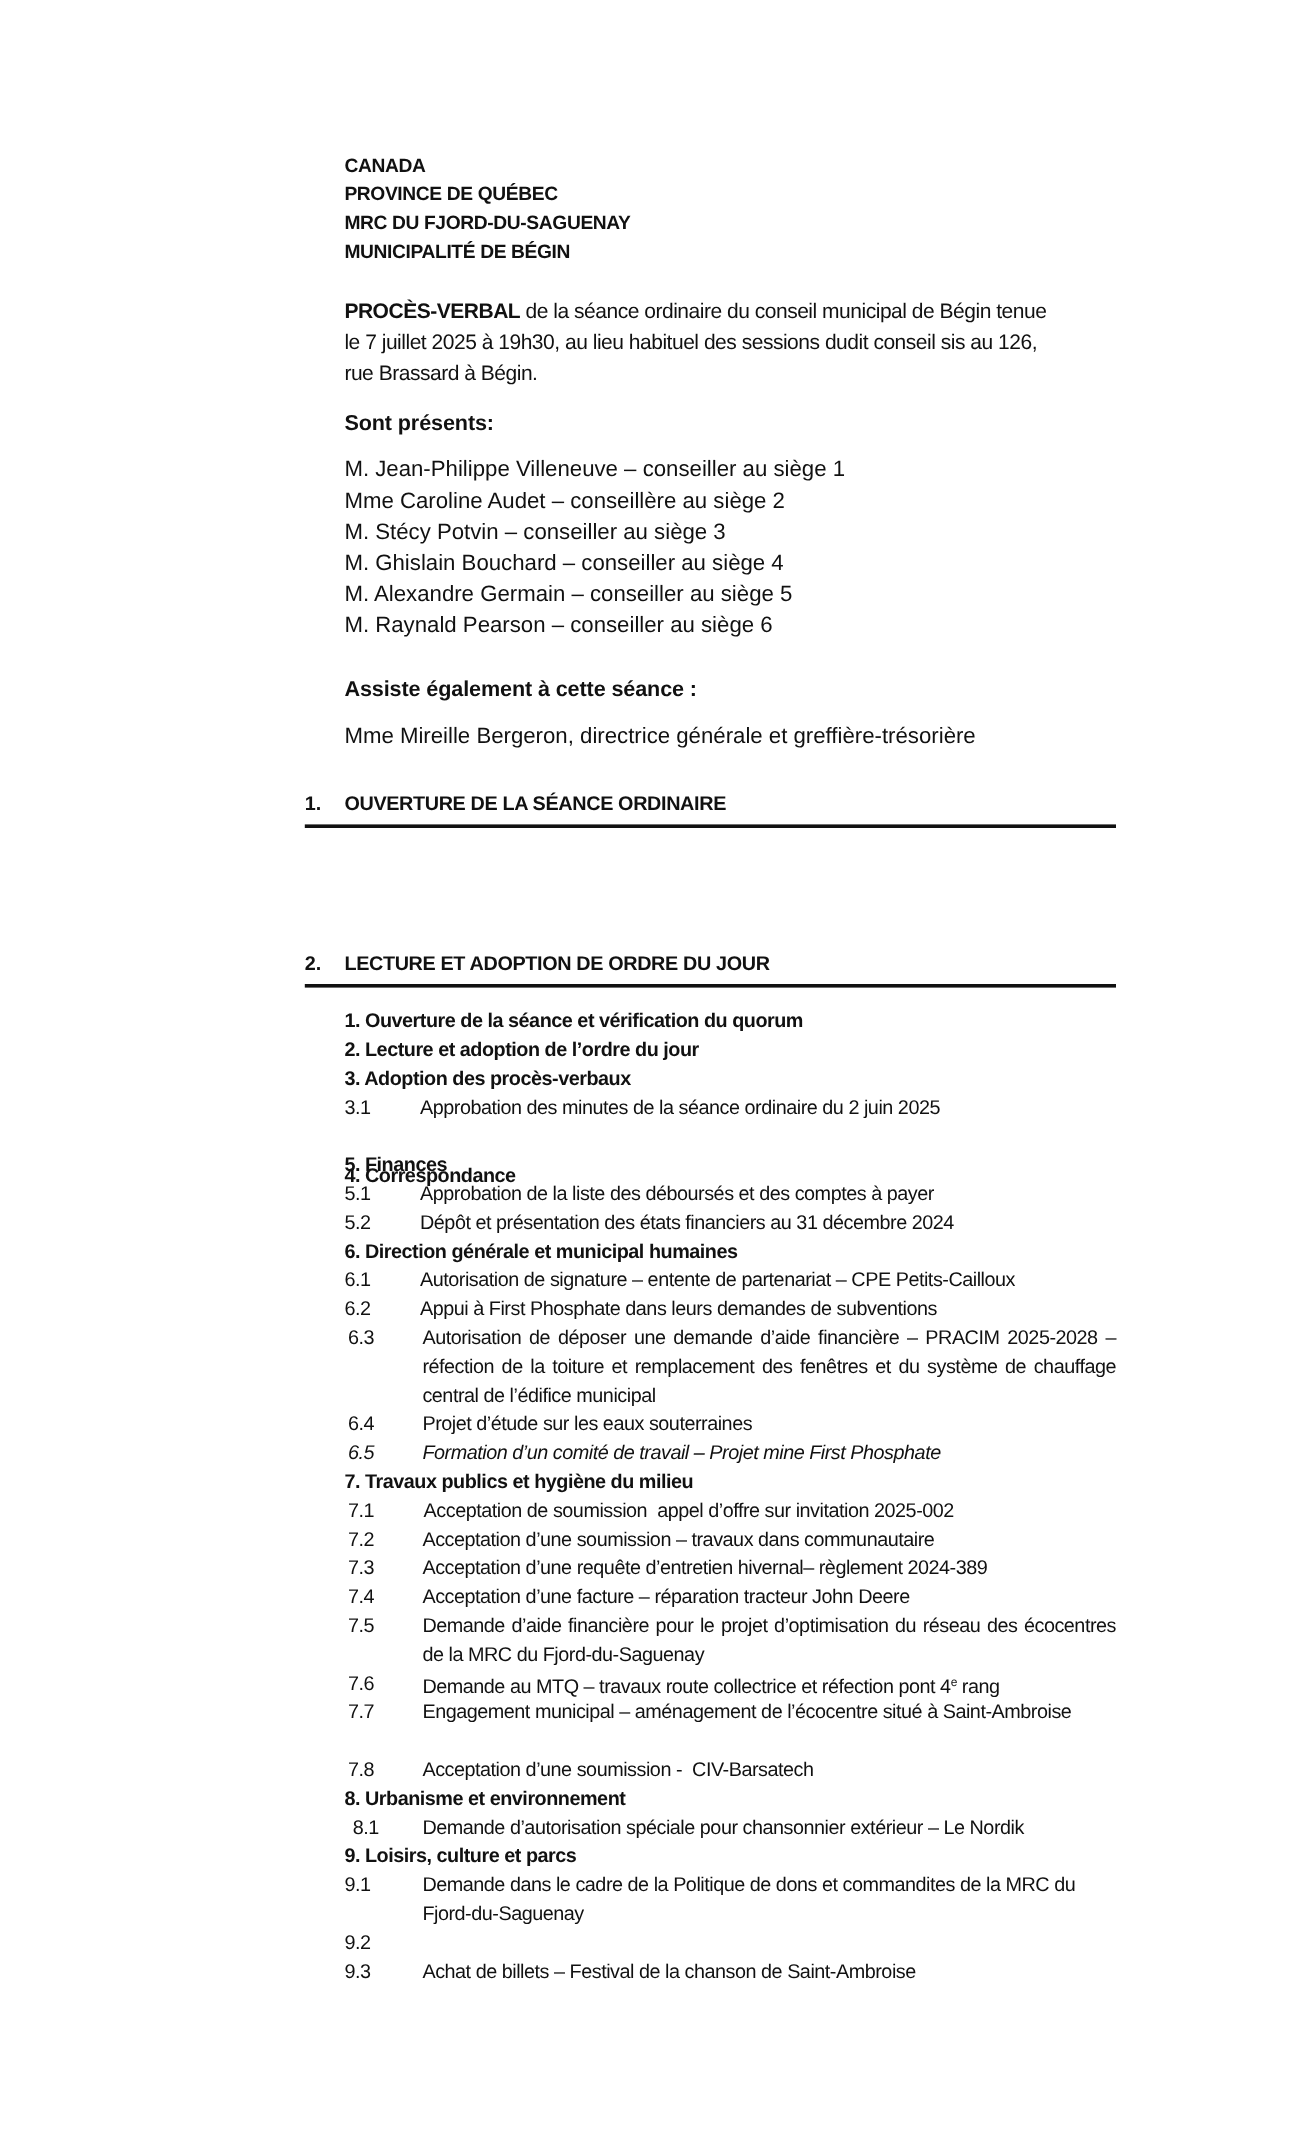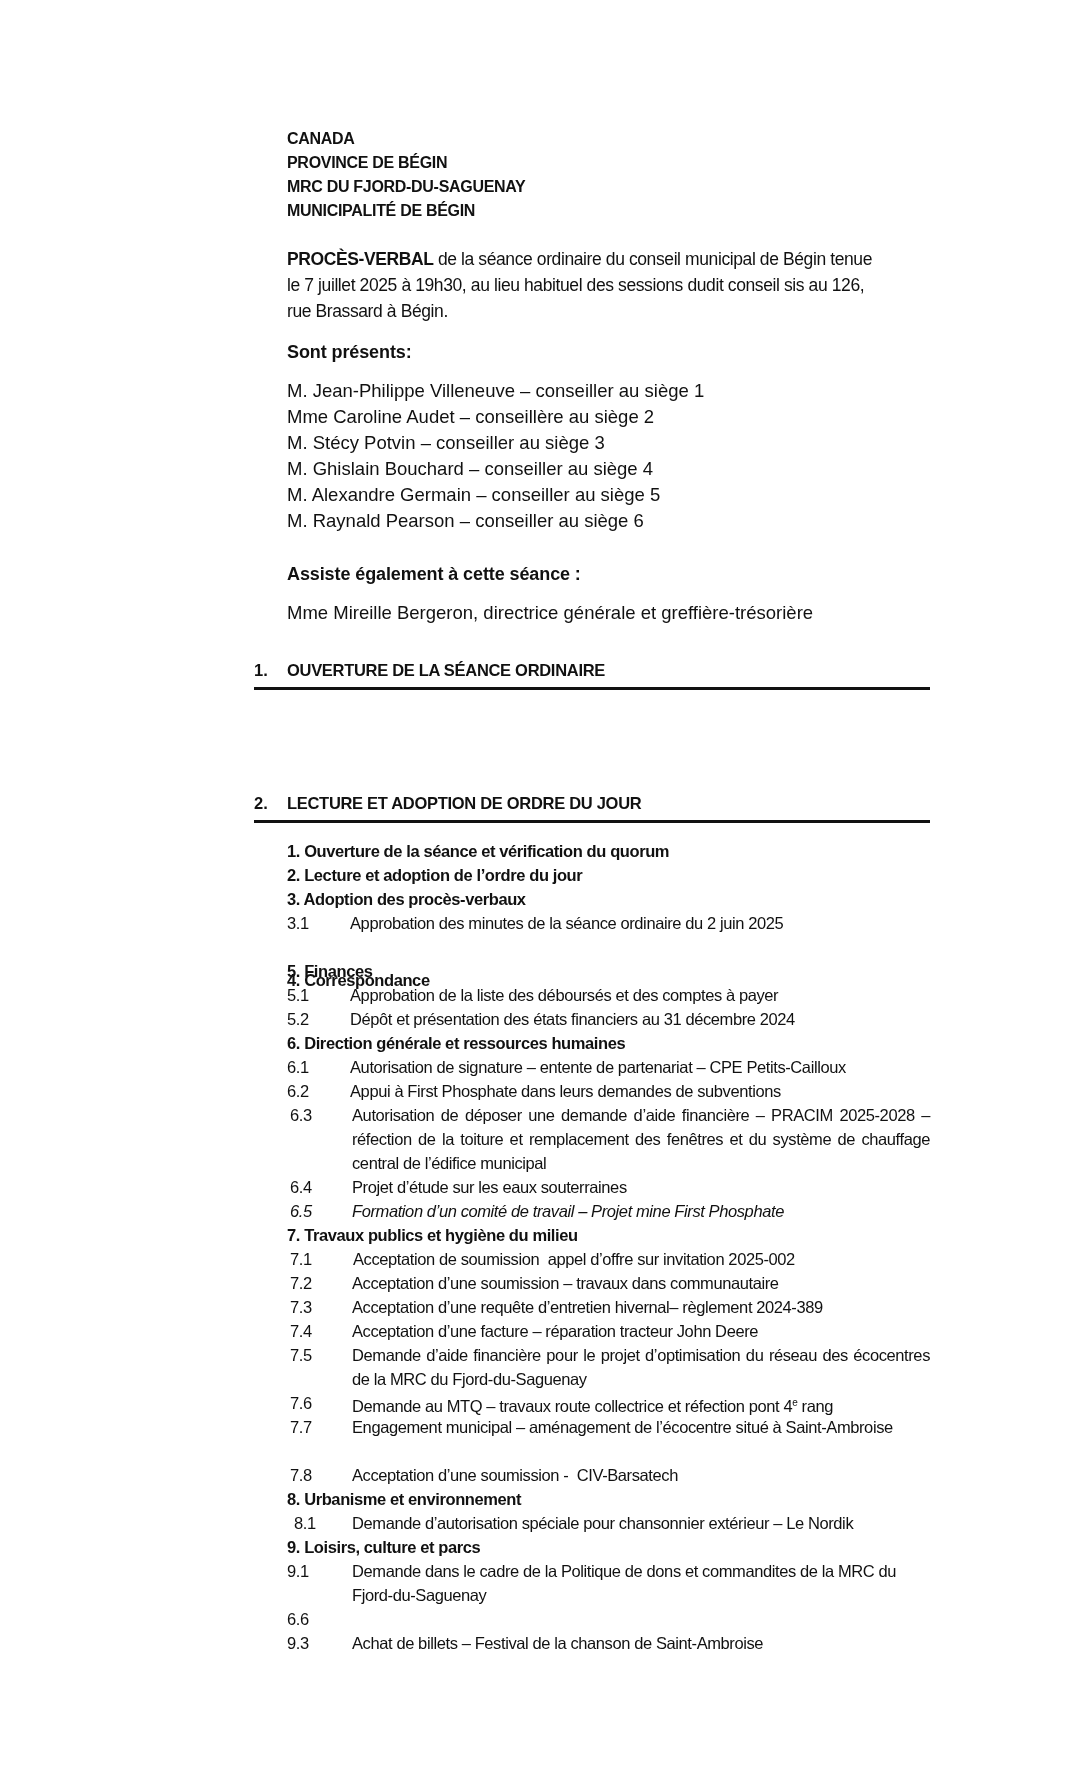--- a/index.html
+++ b/index.html
@@ -25,21 +25,21 @@
   .ag.justify .t { text-align: justify; text-align-last: left; }
   sup { font-size: 10px; vertical-align: 6px; }
 </style>
 </head>
 <body>
 
 <div class="page">
 
   <div>
     <div class="abs hdr" style="left:287px; top:130px;">CANADA</div>
-    <div class="abs hdr" style="left:287px; top:154px;">PROVINCE DE BÉGIN</div>
+    <div class="abs hdr" style="left:287px; top:154px;">PROVINCE DE QUÉBEC</div>
     <div class="abs hdr" style="left:287px; top:178px;">MRC DU FJORD-DU-SAGUENAY</div>
     <div class="abs hdr" style="left:287px; top:202px;">MUNICIPALITÉ DE BÉGIN</div>
   </div>
 
   <div class="para" style="top:246px;">
     <div style="white-space:nowrap;"><b>PROCÈS-VERBAL</b><span> de la séance ordinaire du conseil municipal de Bégin tenue</span></div>
     <div style="white-space:nowrap;">le 7 juillet 2025 à 19h30, au lieu habituel des sessions dudit conseil sis au 126,</div>
     <div style="white-space:nowrap;">rue Brassard à Bégin.</div>
   </div>
 
@@ -88,21 +88,21 @@
     </div>
     <div class="ag" style="top:983px;">
       <span class="n">5.1</span>
       <span class="t">Approbation de la liste des déboursés et des comptes à payer</span>
     </div>
     <div class="ag" style="top:1007px;">
       <span class="n">5.2</span>
       <span class="t">Dépôt et présentation des états financiers au 31 décembre 2024</span>
     </div>
     <div class="ag bold" style="top:1031px;">
-      <span class="t"><span>6.</span> <span>Direction générale et ressources humaines</span></span>
+      <span class="t"><span>6.</span> <span>Direction générale et municipal humaines</span></span>
     </div>
     <div class="ag" style="top:1055px;">
       <span class="n">6.1</span>
       <span class="t">Autorisation de signature – entente de partenariat – CPE Petits-Cailloux</span>
     </div>
     <div class="ag" style="top:1079px;">
       <span class="n">6.2</span>
       <span class="t">Appui à First Phosphate dans leurs demandes de subventions</span>
     </div>
     <div class="ag justify" style="top:1103px; left:290px; width:640px;">
@@ -160,21 +160,21 @@
       <span class="t" style="margin-left:58px;">Demande d’autorisation spéciale pour chansonnier extérieur – Le Nordik</span>
     </div>
     <div class="ag bold" style="top:1535px;">
       <span class="t"><span>9.</span> <span>Loisirs, culture et parcs</span></span>
     </div>
     <div class="ag" style="top:1559px; left:287px; width:643px;">
       <span class="n">9.1</span>
       <span class="t" style="margin-left:65px;">Demande dans le cadre de la Politique de dons et commandites de la MRC du Fjord-du-Saguenay</span>
     </div>
     <div class="ag" style="top:1607px; left:287px; width:643px;">
-      <span class="n">6.6</span>
+      <span class="n">9.2</span>
     </div>
     <div class="ag" style="top:1631px; left:287px; width:643px;">
       <span class="n">9.3</span>
       <span class="t" style="margin-left:65px;">Achat de billets – Festival de la chanson de Saint-Ambroise</span>
     </div>
   </div>
 
 </div>
 
 </body></html>

